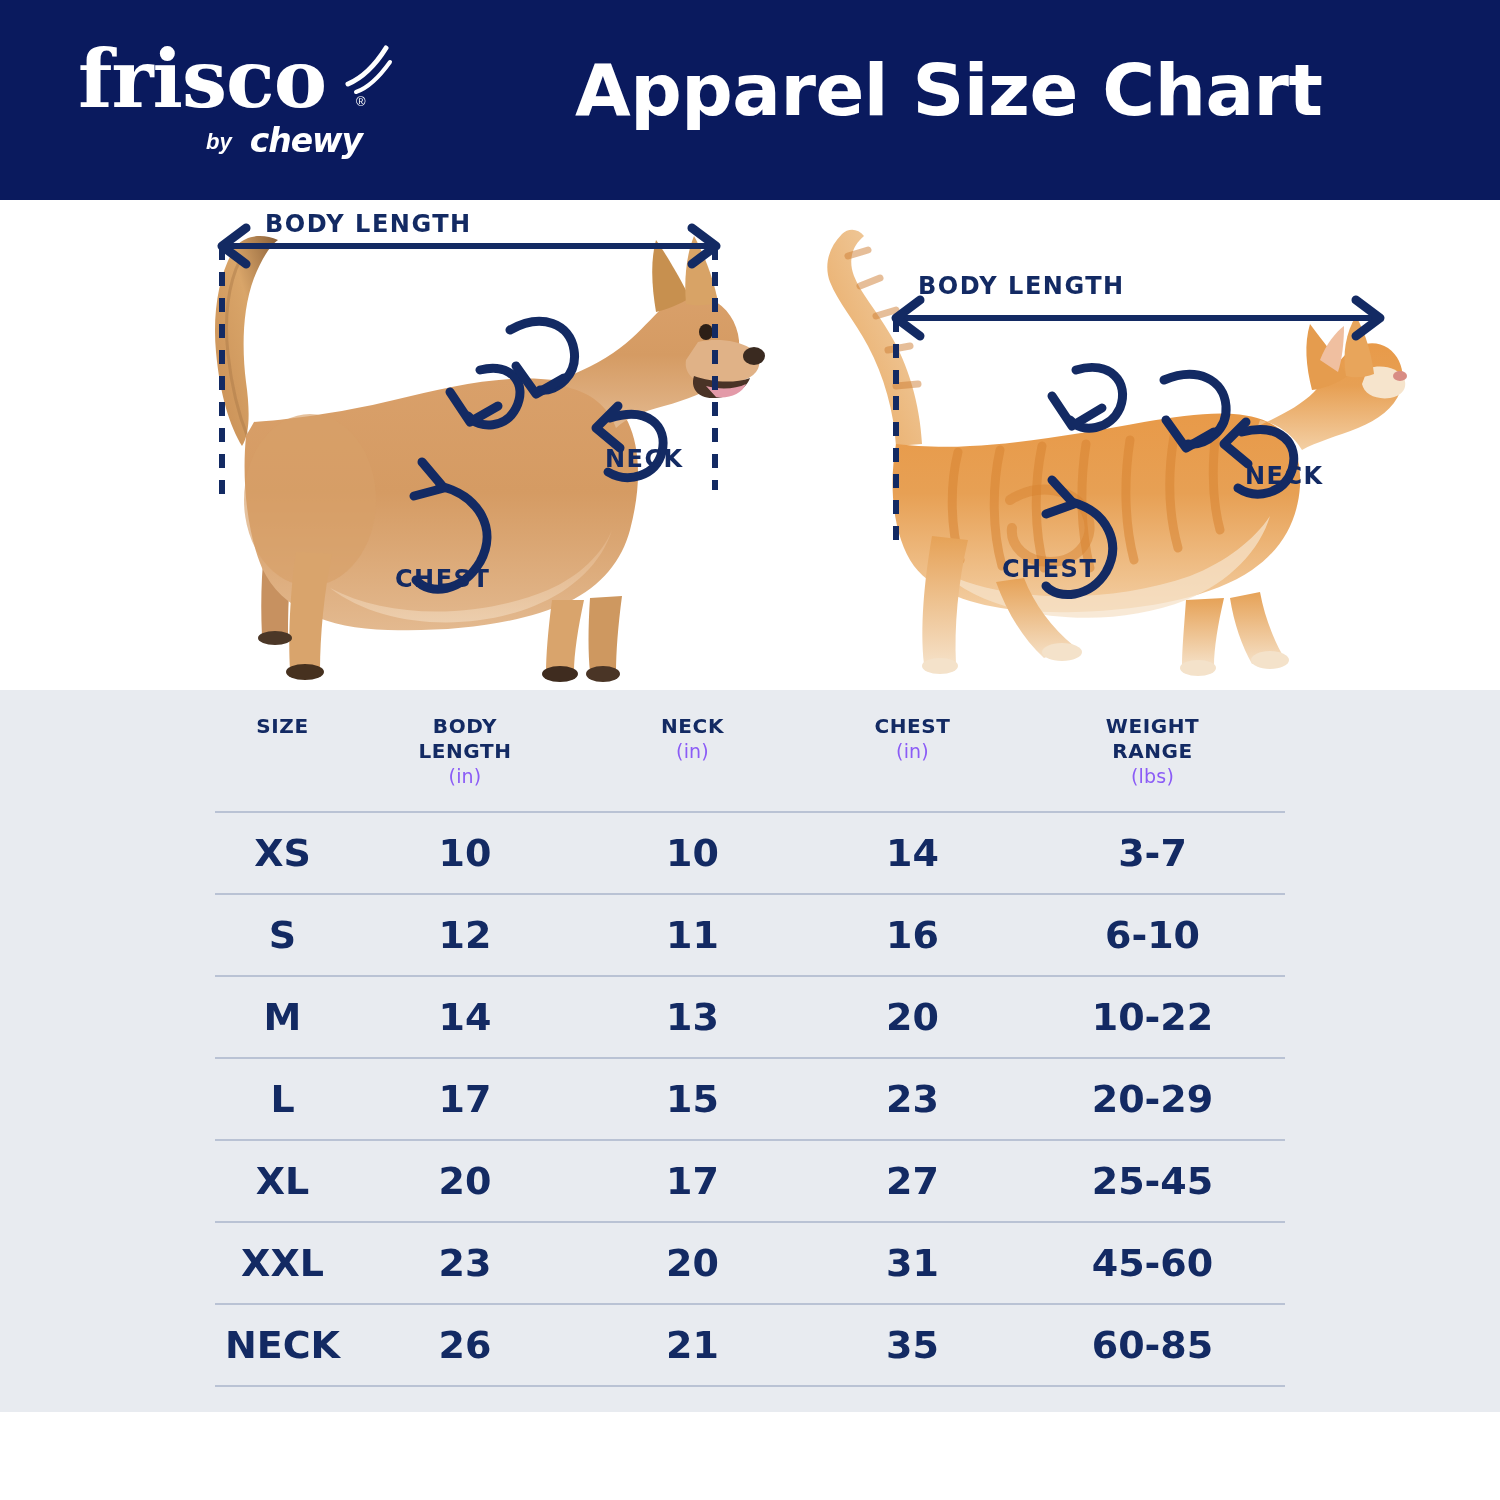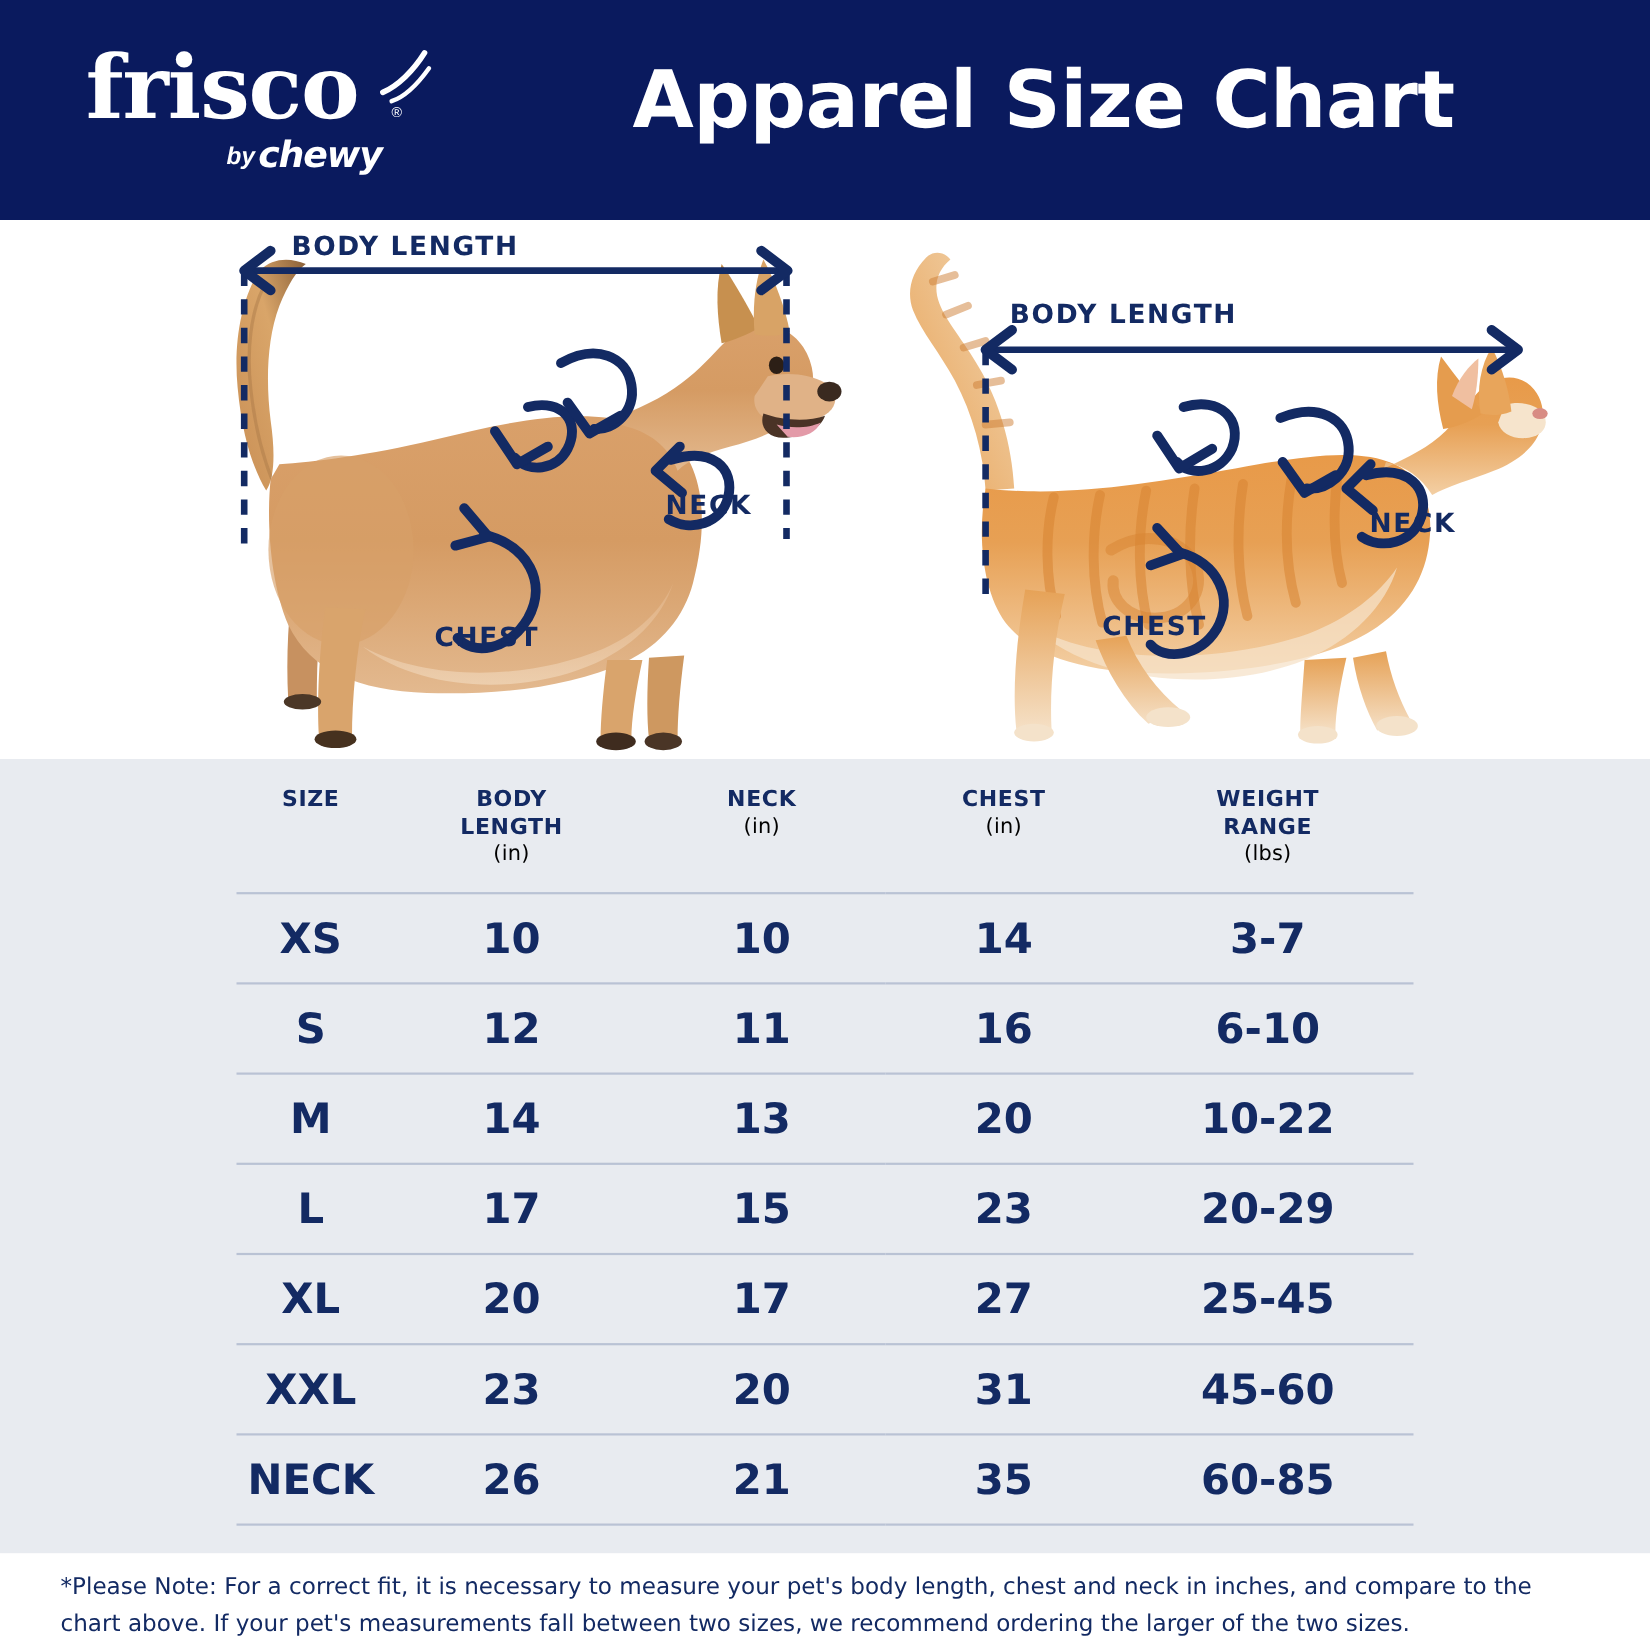--- a/index.html
+++ b/index.html
@@ -54,21 +54,21 @@
     position: absolute;
     left: 258px; top: 8px;
     width: 60px; height: 60px;
     pointer-events: none;
   }
   .logo-sub {
     position: absolute;
     left: 128px; top: 88px;
     display: flex;
     align-items: flex-end;
-    gap: 3px;
+    gap: 18px;
   }
   .logo-by {
     font-family: "Liberation Sans", sans-serif;
     font-style: italic;
     font-weight: 700;
     font-size: 22px;
     color: #ffffff;
     line-height: 30px;
   }
   .logo-chewy {
@@ -145,21 +145,21 @@
     text-align: center;
     padding: 24px 0 22px 0;
     vertical-align: top;
     line-height: 25px;
   }
   .hdr-unit {
     display: block;
     font-weight: 400;
     font-size: 19px;
     letter-spacing: 0.2px;
-    color: #000000;
+    color: #8b5cf6;
   }
   .size-table td {
     font-family: "DejaVu Sans", sans-serif;
     font-weight: 700;
     font-size: 38px;
     color: #132A63;
     text-align: center;
     padding: 16px 0 16px 0;
     height: 48px;
     border-top: 2px solid #B9C2D4;
@@ -471,15 +471,14 @@
           <td>NECK</td>
           <td>26</td>
           <td>21</td>
           <td>35</td>
           <td>60-85</td>
         </tr>
       </tbody>
     </table>
   </div>
 
-  <div class="footnote">*Please Note: For a correct fit, it is necessary to measure your pet's body length, chest and neck in inches, and compare to the chart above. If your pet's measurements fall between two sizes, we recommend ordering the larger of the two sizes.</div>
 
 </div>
 
 </body></html>

